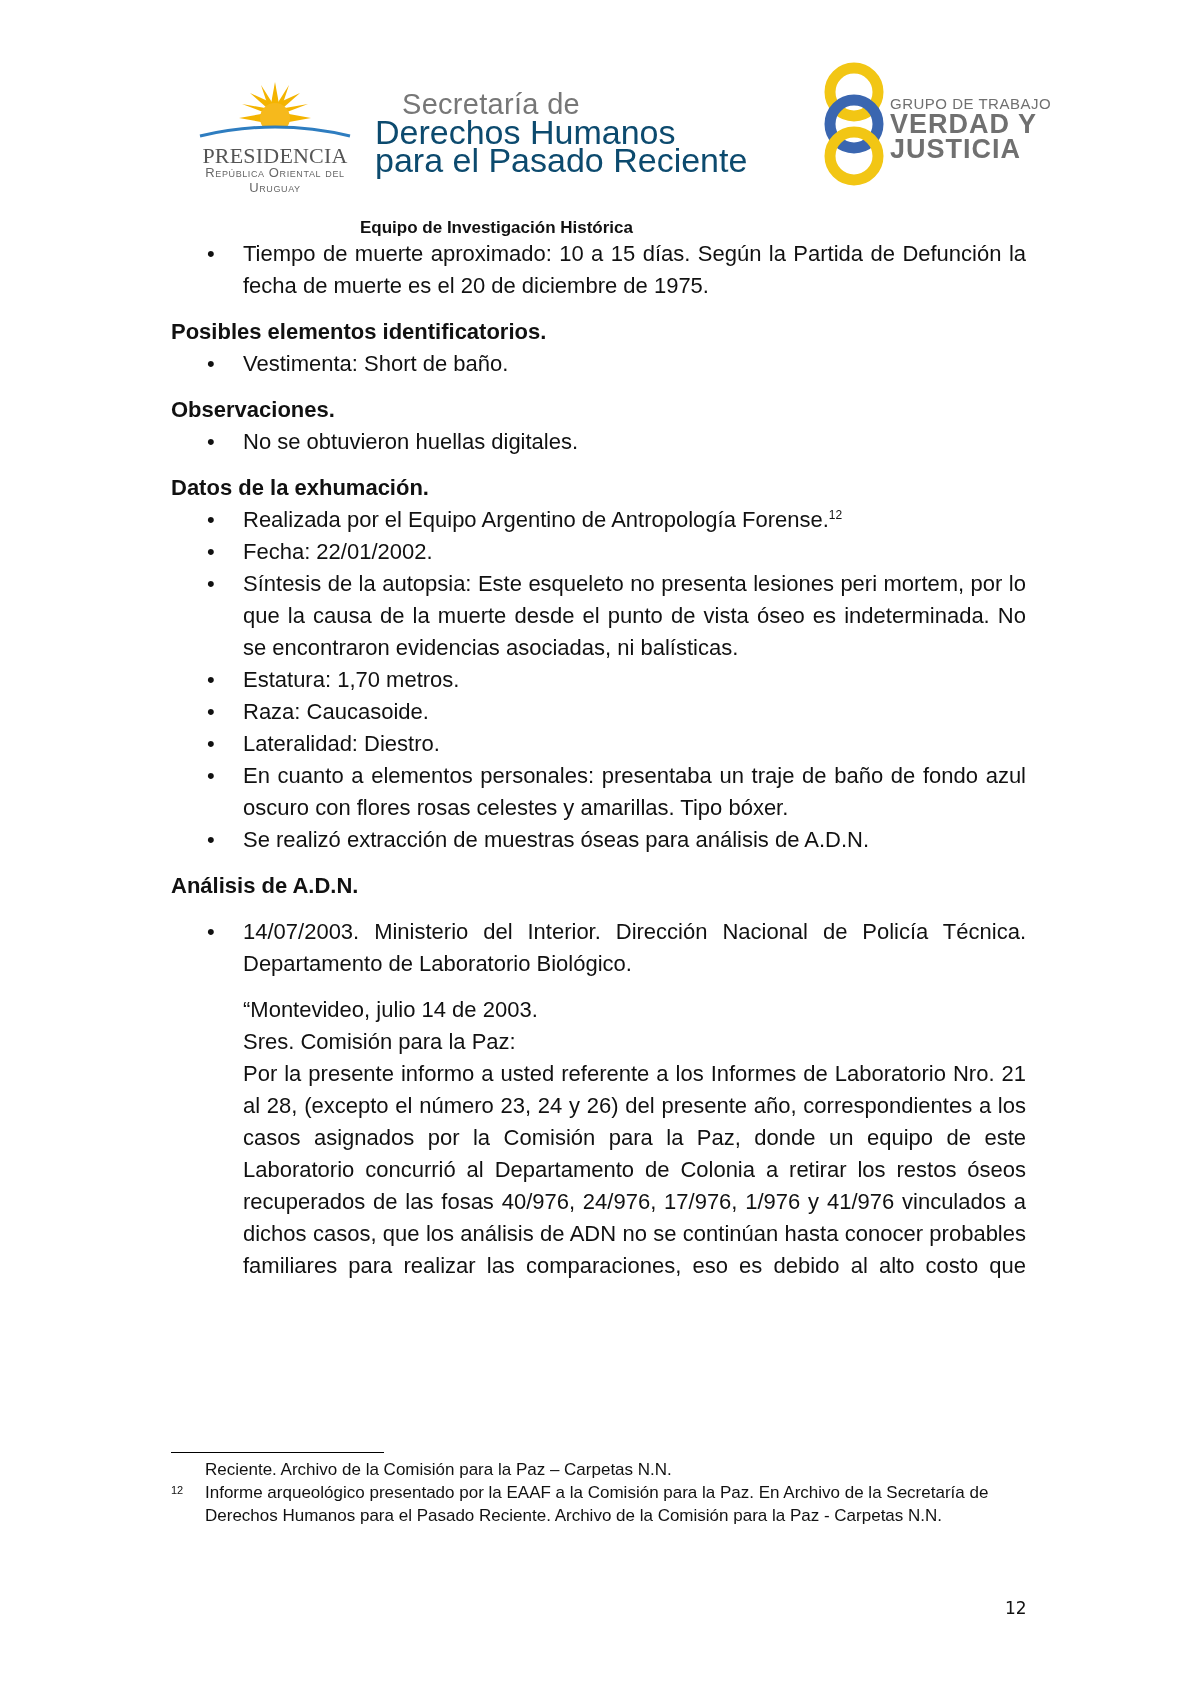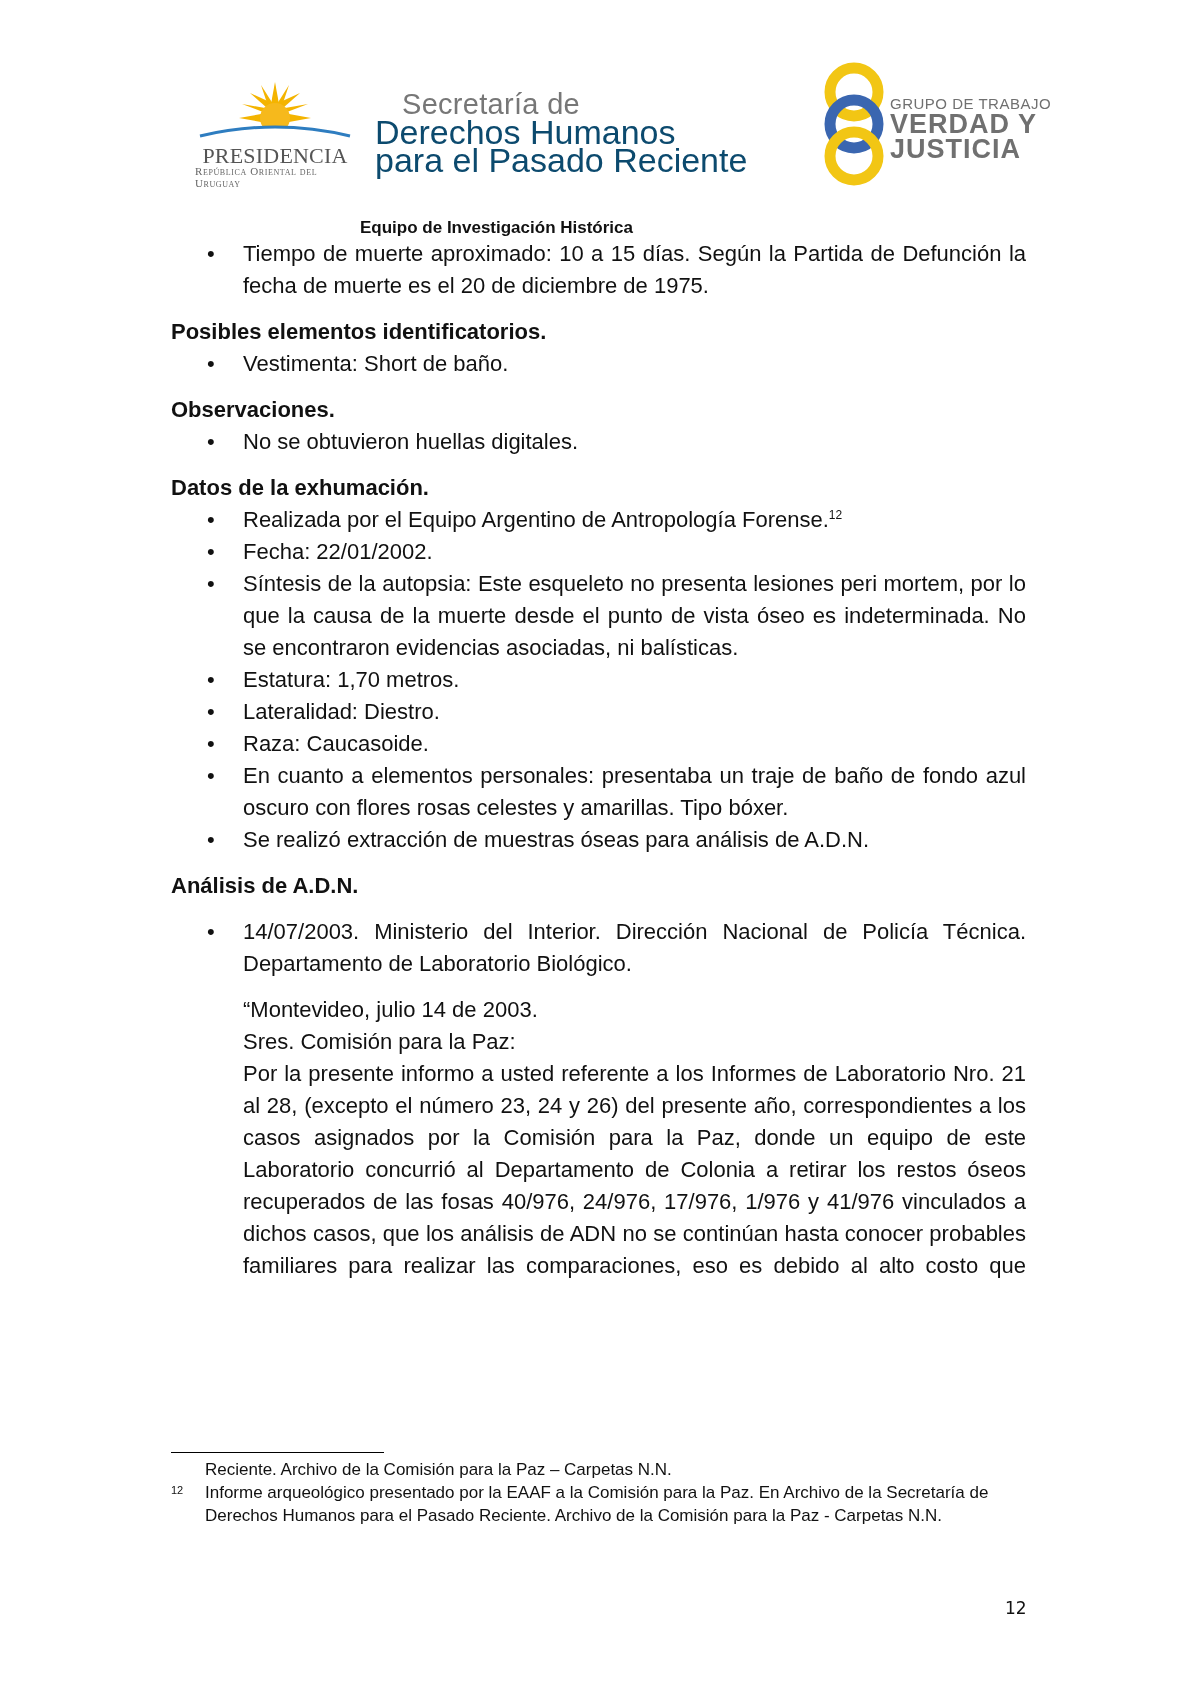--- a/index.html
+++ b/index.html
@@ -4,22 +4,22 @@
 <style>
   html, body { margin: 0; padding: 0; background: #ffffff; }
   body { width: 1191px; height: 1684px; position: relative; overflow: hidden;
          font-family: "Liberation Sans", sans-serif; color: #111; }
   .abs { position: absolute; }
 
   
   .pres-logo { left: 195px; top: 80px; width: 160px; height: 100px; }
   .pres-title { position: absolute; left: 0; top: 63px; width: 160px; text-align: center;
                 font-family: "Liberation Serif", serif; font-size: 22px; color: #555; letter-spacing: 0.2px; }
-  .pres-sub { position: absolute; left: 0; top: 85px; width: 160px; 
-              font-family: Liberation Serif, serif; font-size: 11px; color: #666; letter-spacing: 0.6px; font-variant: small-caps; }
+  .pres-sub { position: absolute; left: 0; top: 85px; width: 160px; text-align: center;
+              font-family: Liberation Sans, sans-serif; font-size: 13px; color: #666; letter-spacing: 0.6px; font-variant: small-caps; }
   .sec-text { left: 375px; top: 90px; color: #555; line-height: 28px; }
   .sec-l1 { font-size: 29px; font-weight: 300; color: #777; letter-spacing: 0.3px; margin-left: 27px; }
   .sec-l2, .sec-l3 { font-size: 34px; color: #0c4a6e; }
 
   .gvj-logo { left: 812px; top: 62px; width: 90px; height: 125px; }
   .gvj-text { left: 890px; top: 95px; color: #707070; }
   .gvj-l1 { font-size: 15px; letter-spacing: 0.5px; }
   .gvj-l2, .gvj-l3 { font-size: 27px; font-weight: bold; line-height: 25px; letter-spacing: 1px; }
 
   .team-title { left: 0; width: 993px; top: 218px; text-align: center; font-size: 17px; font-weight: bold; }
@@ -101,22 +101,22 @@
   <div class="heading">Observaciones.</div>
   <div class="bullet">No se obtuvieron huellas digitales.</div>
 
   <div class="heading">Datos de la exhumación.</div>
   <div class="bullet">
     <span>Realizada por el Equipo Argentino de Antropología Forense.</span><span class="sup">12</span>
   </div>
   <div class="bullet">Fecha: 22/01/2002.</div>
   <div class="bullet">Síntesis de la autopsia: Este esqueleto no presenta lesiones peri mortem, por lo que la causa de la muerte desde el punto de vista óseo es indeterminada. No se encontraron evidencias asociadas, ni balísticas.</div>
   <div class="bullet">Estatura: 1,70 metros.</div>
+  <div class="bullet">Raza: Caucasoide.</div>
   <div class="bullet">Lateralidad: Diestro.</div>
-  <div class="bullet">Raza: Caucasoide.</div>
   <div class="bullet">En cuanto a elementos personales: presentaba un traje de baño de fondo azul oscuro con flores rosas celestes y amarillas. Tipo bóxer.</div>
   <div class="bullet">Se realizó extracción de muestras óseas para análisis de A.D.N.</div>
 
   <div class="heading">Análisis de A.D.N.</div>
   <div class="gap"></div>
   <div class="bullet">14/07/2003. Ministerio del Interior. Dirección Nacional de Policía Técnica. Departamento de Laboratorio Biológico.</div>
   <div class="gap"></div>
 
   <div class="quote">
     <span class="quote-line">“Montevideo, julio 14 de 2003.</span>

